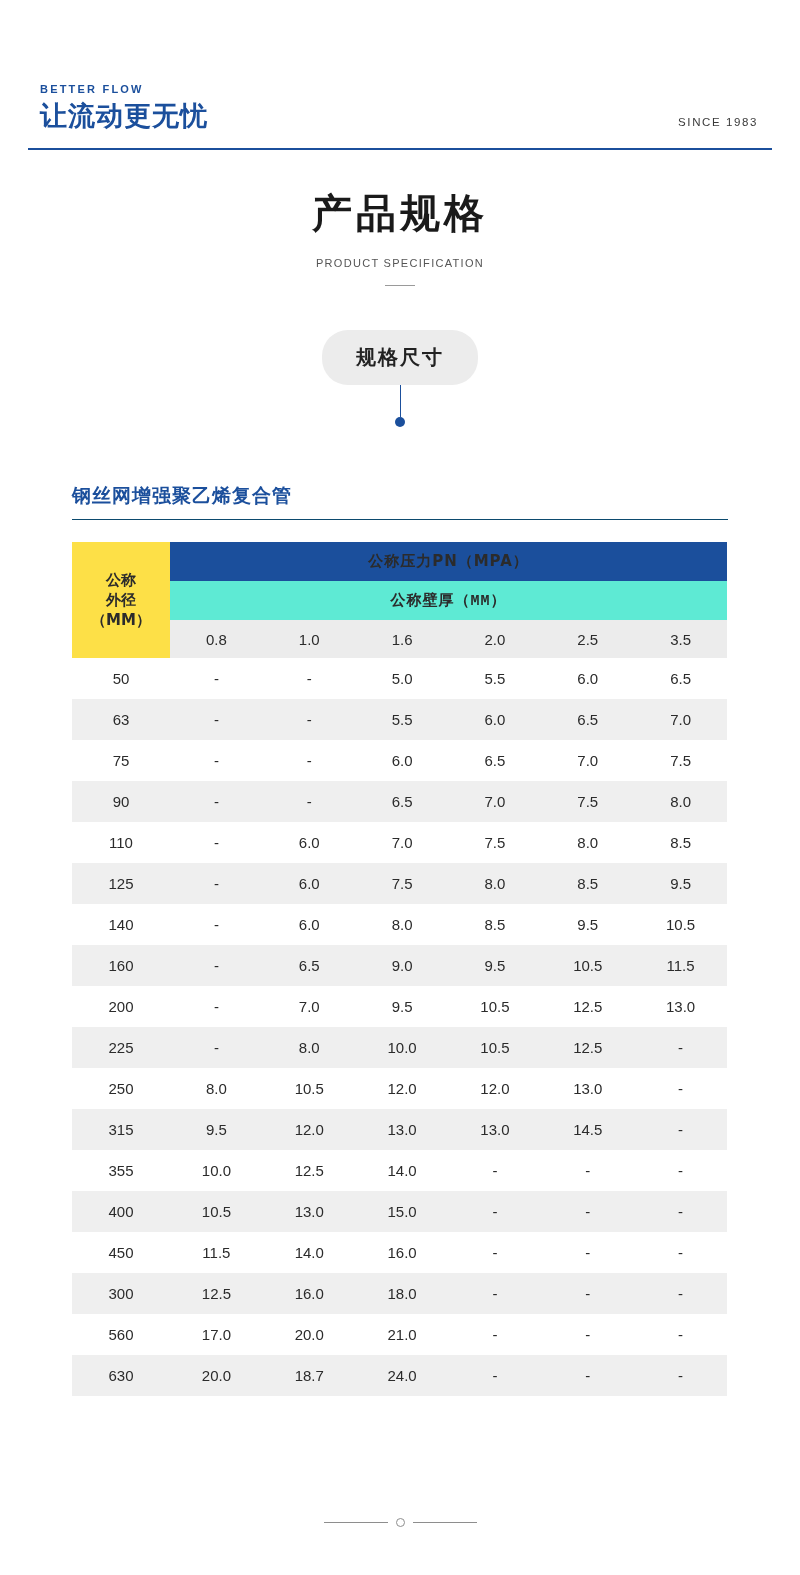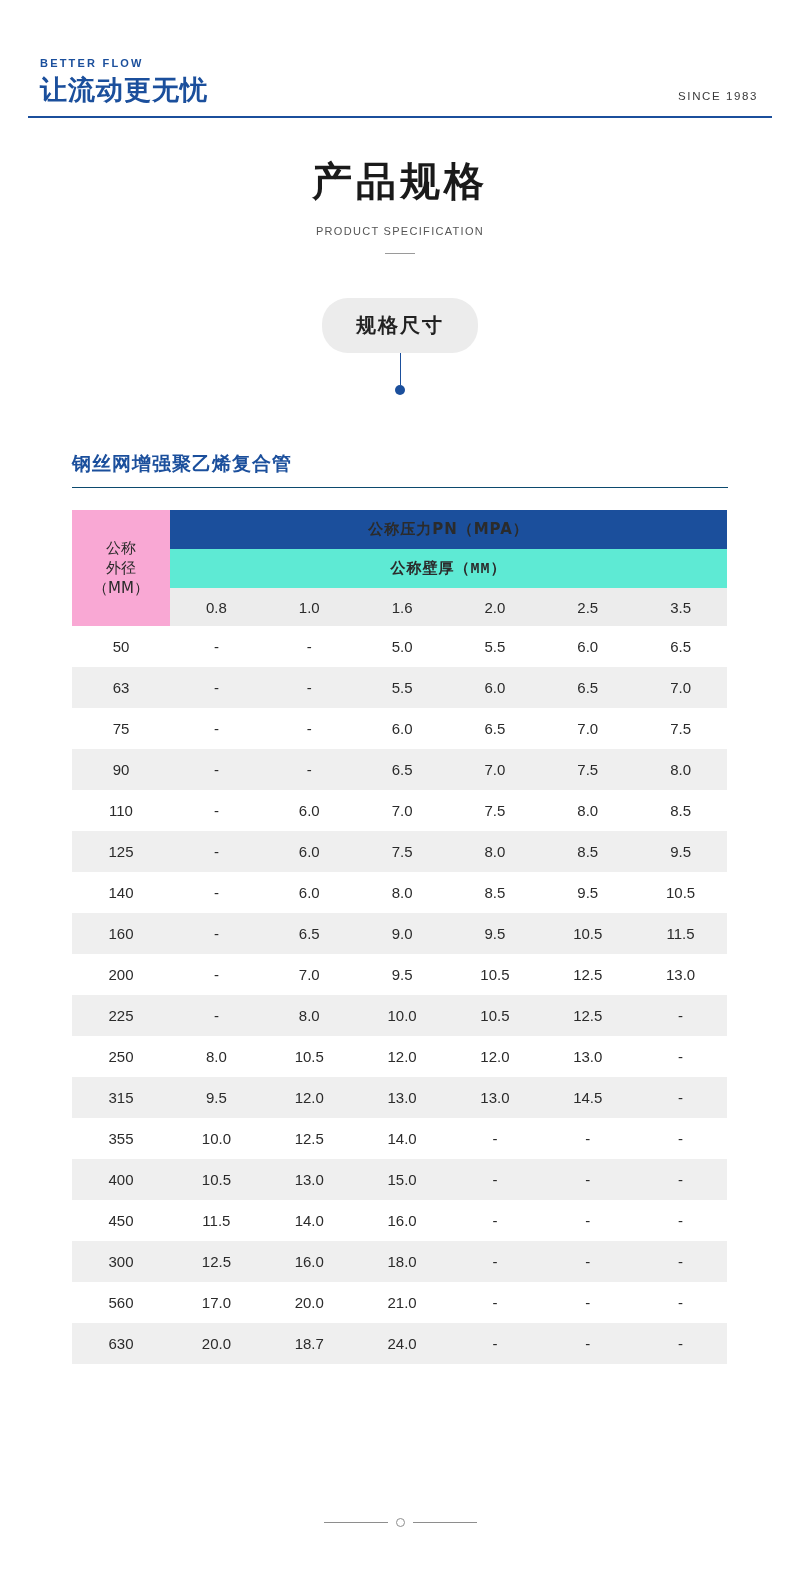--- a/index.html
+++ b/index.html
@@ -18,26 +18,27 @@
   .page {
     width: 800px;
     height: 1575px;
     position: relative;
     box-sizing: border-box;
     padding: 0 0;
   }
   
   .header {
     position: relative;
-    height: 118px;
+    height: 150px;
     margin: 0 28px;
     border-bottom: 2px solid #1b4f9c;
     display: flex;
     align-items: flex-end;
     justify-content: space-between;
+    padding-bottom: 6px;
     box-sizing: border-box;
   }
   .brand {
     margin-left: 12px;
     margin-bottom: 8px;
   }
   .brand-en {
     font-size: 11px;
     letter-spacing: 2.2px;
     color: #1b4f9c;
@@ -131,23 +132,23 @@
     width: 655px;
     margin-top: 22px;
     table-layout: fixed;
   }
   table.spec th, table.spec td {
     text-align: center;
     font-size: 15px;
     color: #2b2b2b;
   }
   .th-od {
-    background: #f9a8d4;
+    background: #fde047;
     color: #fff;
-    font-weight: normal;
+    font-weight: bold;
     font-size: 14px;
     line-height: 1.35;
     width: 96px;
     font-family: "DejaVu Sans", "Liberation Sans", sans-serif;
   }
   .th-pn {
     background: #1b4f9c;
     color: #fff;
     font-weight: bold;
     font-size: 16px;

